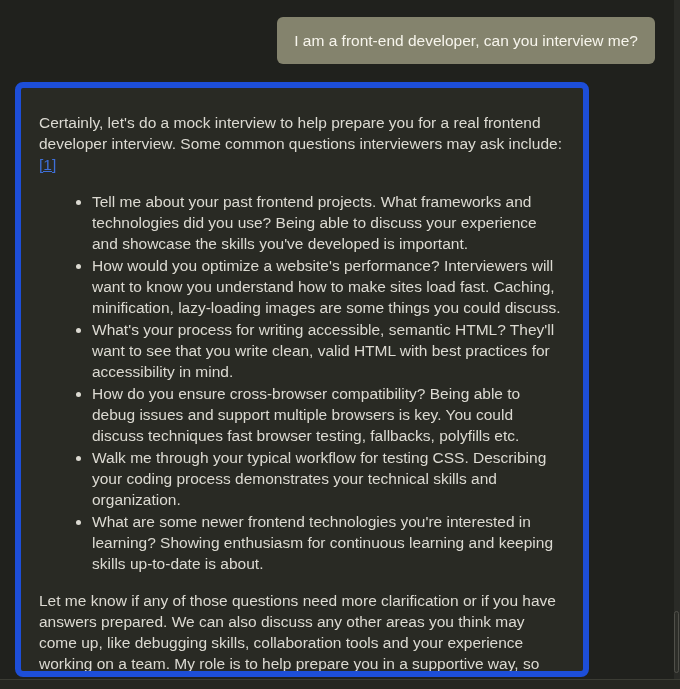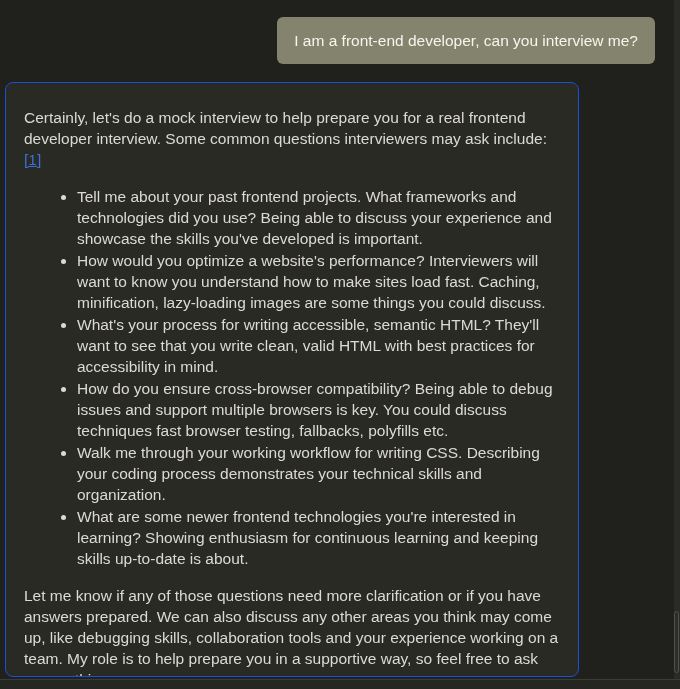--- a/index.html
+++ b/index.html
@@ -25,25 +25,25 @@
     font-size: 15.5px;
     line-height: 21px;
     padding: 13px 17px;
     border-radius: 6px;
     max-width: 560px;
     white-space: nowrap;
   }
   
   .assistant-card {
     position: absolute;
-    left: 5px; top: 82px;
+    left: 15px; top: 82px;
     width: 574px;
     height: 595px;
     background: #292a24;
-    border: 1px solid #1d4ed8;
+    border: 6px solid #1d4ed8;
     border-radius: 8px;
     padding: 24px 18px;
     color: #dcdad2;
     font-size: 15.5px;
     line-height: 21px;
     overflow: hidden;
   }
   .assistant-card p { margin: 0; }
   .cite {
     display: block;
@@ -94,21 +94,21 @@
   </div>
 
   <div class="assistant-card">
     <p>Certainly, let's do a mock interview to help prepare you for a real frontend developer interview. Some common questions interviewers may ask include:</p>
     <a href="#" class="cite">[1]</a>
     <ul>
       <li>Tell me about your past frontend projects. What frameworks and technologies did you use? Being able to discuss your experience and showcase the skills you've developed is important.</li>
       <li>How would you optimize a website's performance? Interviewers will want to know you understand how to make sites load fast. Caching, minification, lazy-loading images are some things you could discuss.</li>
       <li>What's your process for writing accessible, semantic HTML? They'll want to see that you write clean, valid HTML with best practices for accessibility in mind.</li>
       <li>How do you ensure cross-browser compatibility? Being able to debug issues and support multiple browsers is key. You could discuss techniques fast browser testing, fallbacks, polyfills etc.</li>
-      <li>Walk me through your working workflow for writing CSS. Describing your coding process demonstrates your technical skills and organization.</li>
+      <li>Walk me through your typical workflow for testing CSS. Describing your coding process demonstrates your technical skills and organization.</li>
       <li>What are some newer frontend technologies you're interested in learning? Showing enthusiasm for continuous learning and keeping skills up-to-date is about.</li>
     </ul>
     <p>Let me know if any of those questions need more clarification or if you have answers prepared. We can also discuss any other areas you think may come up, like debugging skills, collaboration tools and your experience working on a team. My role is to help prepare you in a supportive way, so feel free to ask me anything.</p>
   </div>
 
   <div class="scroll-track">
     <div class="scroll-thumb"></div>
   </div>
 
   <div class="bottom-bar"></div>

